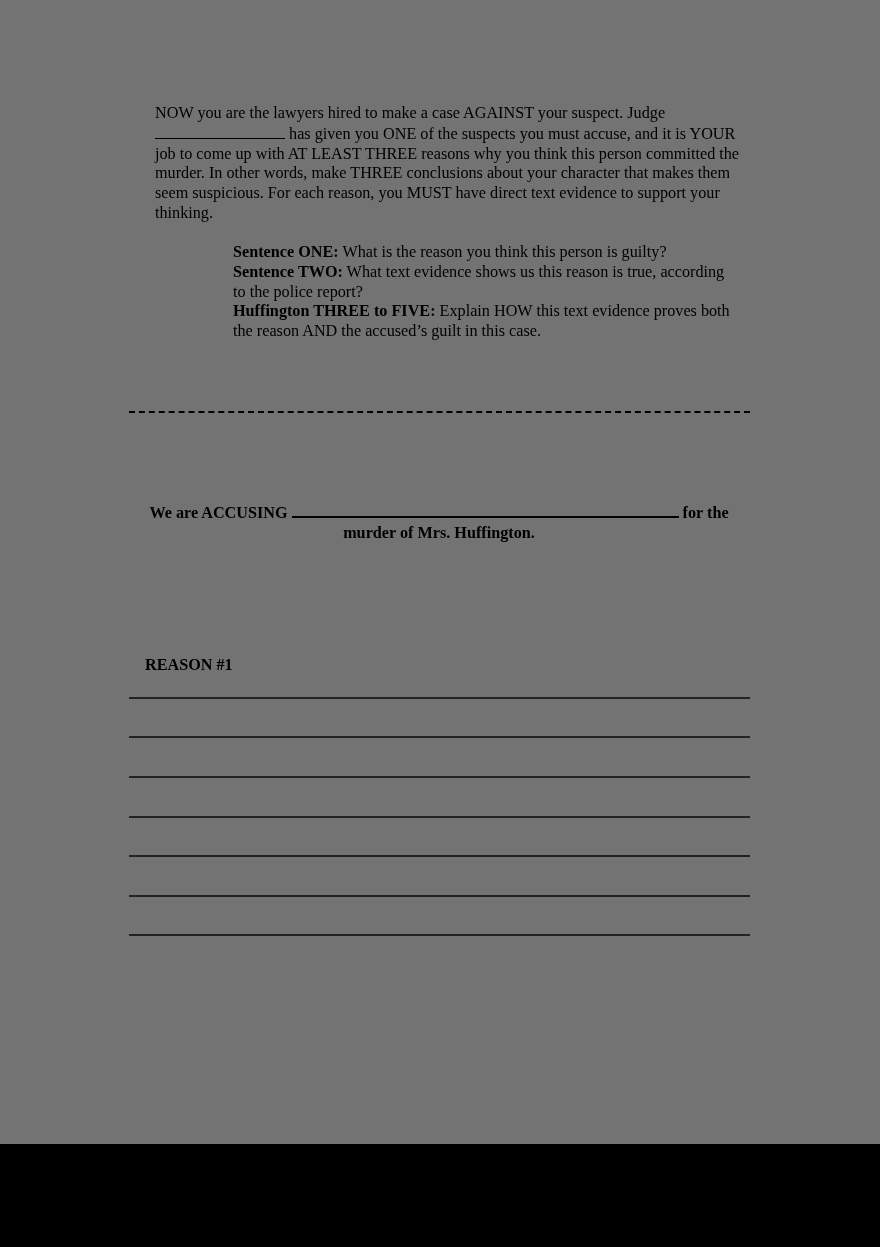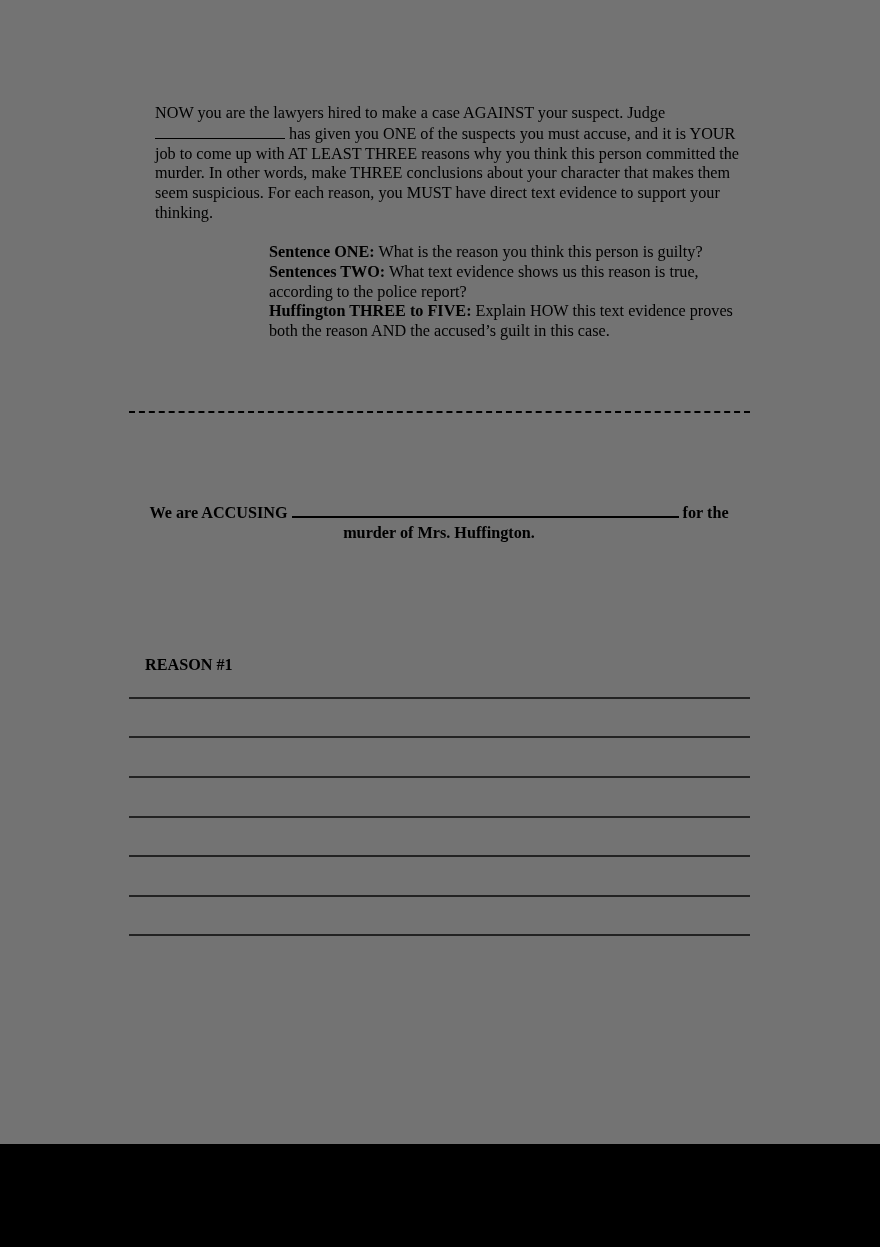--- a/index.html
+++ b/index.html
@@ -47,21 +47,21 @@
     }
     .sentences {
       position: absolute;
       left: 233px;
       top: 243px;
       width: 500px;
       font-size: 16.2px;
       line-height: 19.8px;
       margin: 0;
     }
-    .sentences .item { display: block; margin-left: 36px; }
+    .sentences .item { display: block; }
     .sentences b { font-weight: bold; }
     .may {
       position: absolute;
       left: 129px;
       top: 362px;
       font-size: 16.2px;
       line-height: 19.8px;
       margin: 0;
       white-space: nowrap;
     }
@@ -111,21 +111,21 @@
   </style>
 </head>
 <body>
 
 <div class="page">
 
   <p class="intro"><span>NOW you are the lawyers hired to make a case AGAINST your suspect.  Judge</span><br><span class="blank"></span><span> has given you ONE of the suspects you must accuse, and it is YOUR job to come up with AT LEAST THREE reasons why you think this person committed the murder.  In other words, make THREE conclusions about your character that makes them seem suspicious.  For each reason, you MUST have direct text evidence to support your thinking.</span></p>
 
   <div class="sentences">
     <span class="item"><b>Sentence ONE:</b><span> What is the reason you think this person is guilty?</span></span>
-    <span class="item"><b>Sentences TWO:</b><span>   What text evidence shows us this reason is true, according to the police report?</span></span>
+    <span class="item"><b>Sentence TWO:</b><span>   What text evidence shows us this reason is true, according to the police report?</span></span>
     <span class="item"><b>Huffington THREE to FIVE:</b><span> Explain HOW this text evidence proves both the reason AND the accused’s guilt in this case.</span></span>
   </div>
 
 
   <div class="divider"></div>
 
   <p class="accuse"><span>We are ACCUSING</span><span class="accuse-blank"></span><span>for the murder of Mrs. Huffington.</span></p>
 
   <p class="reason-title">REASON #1</p>
 

